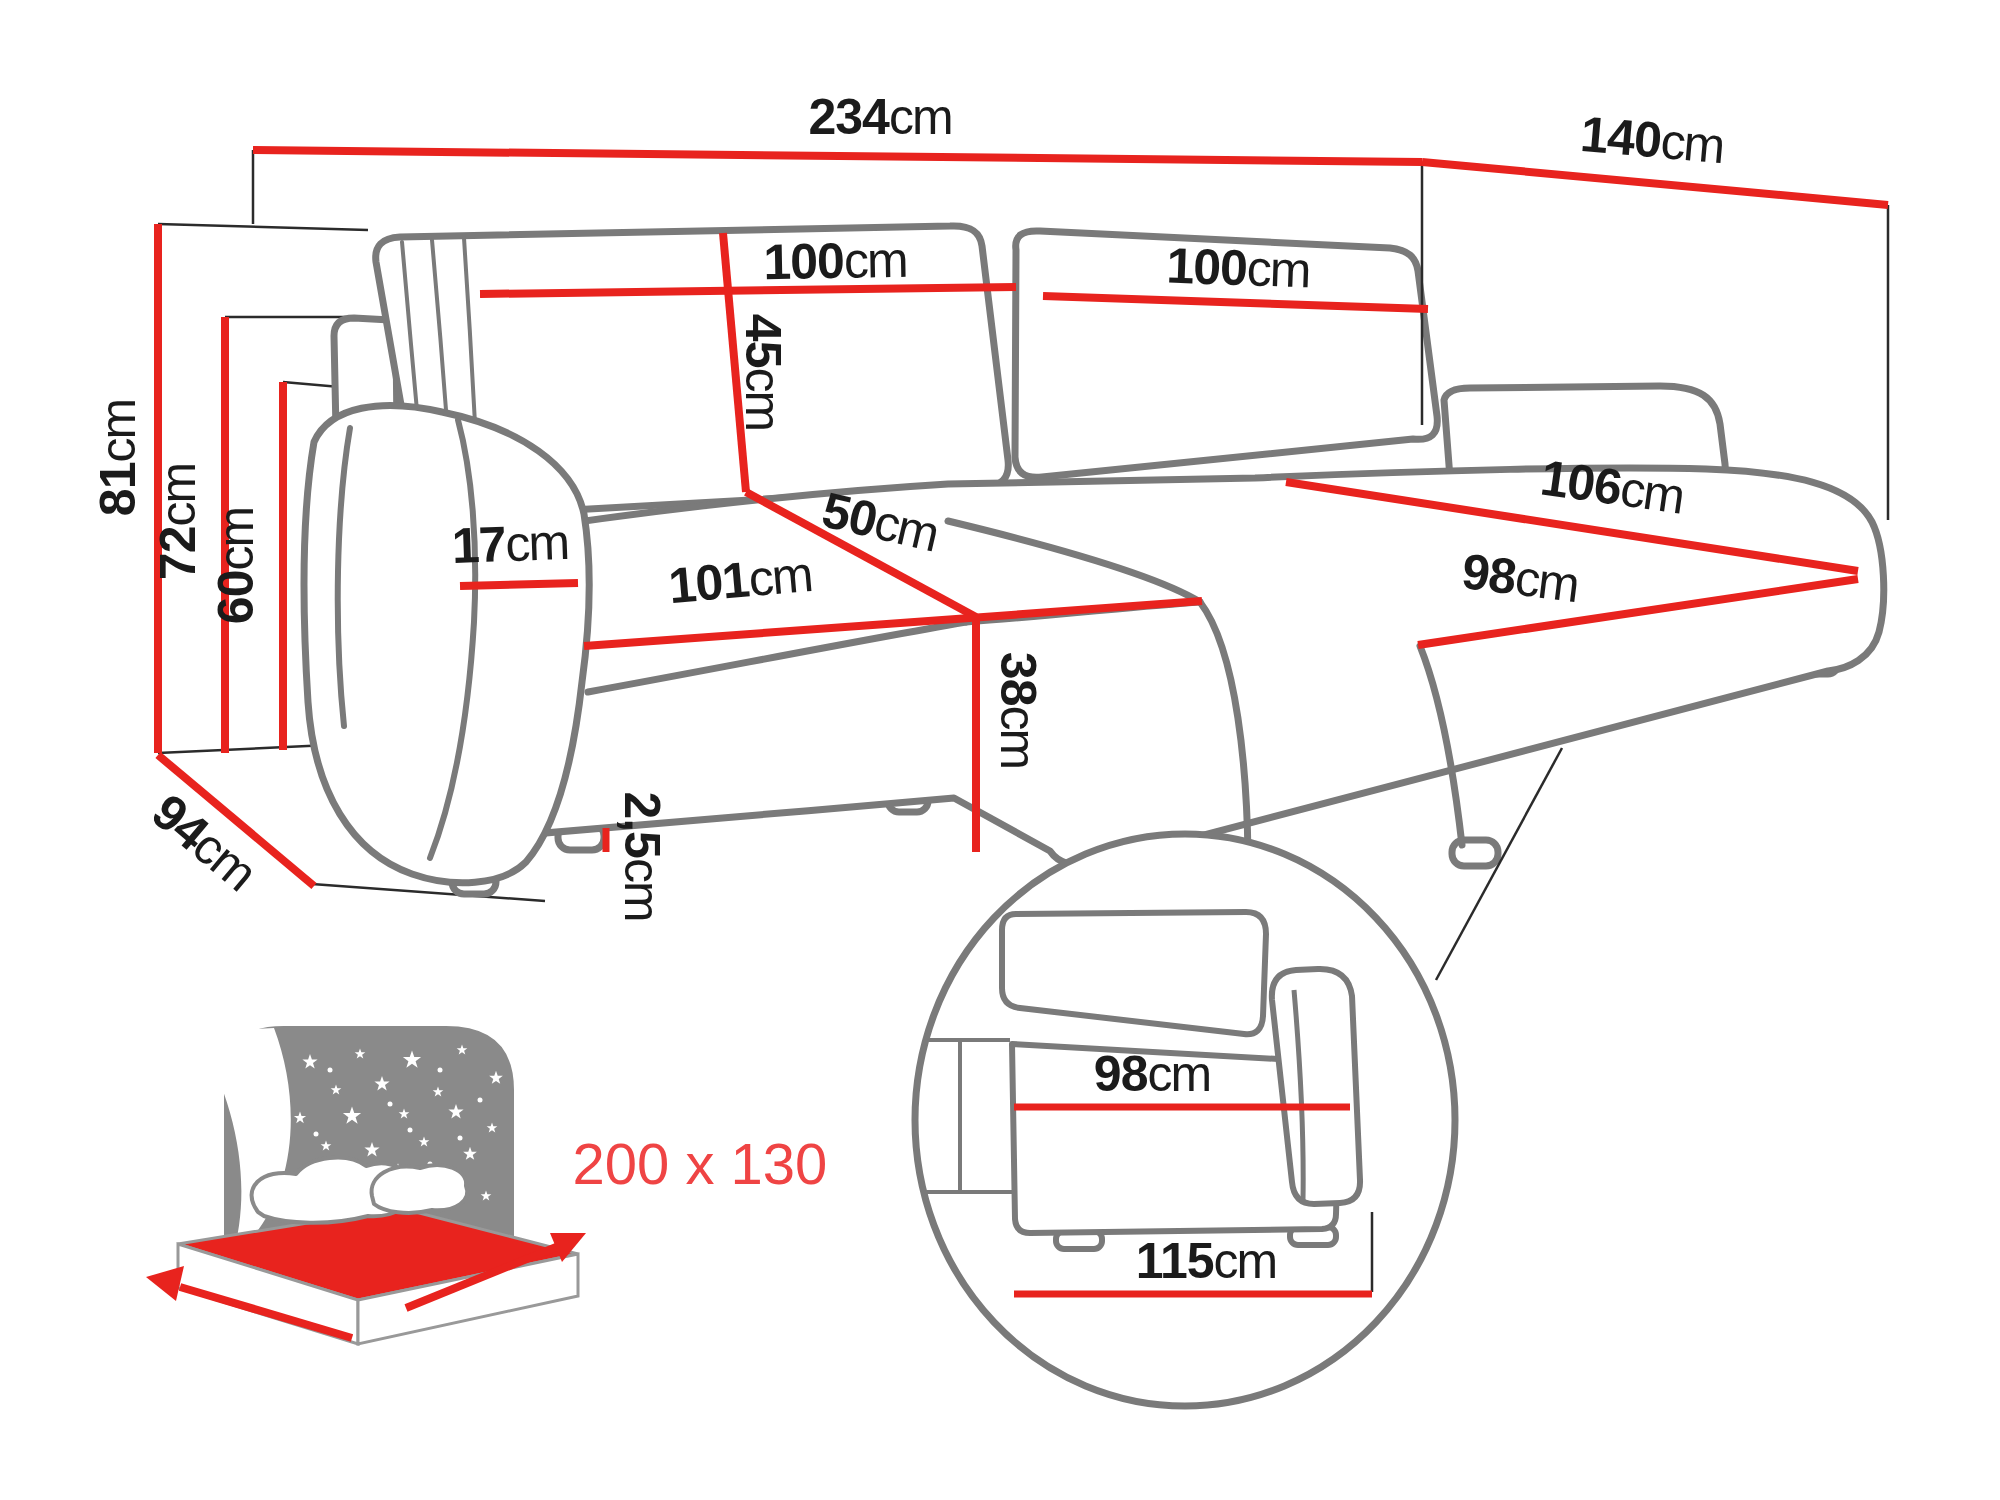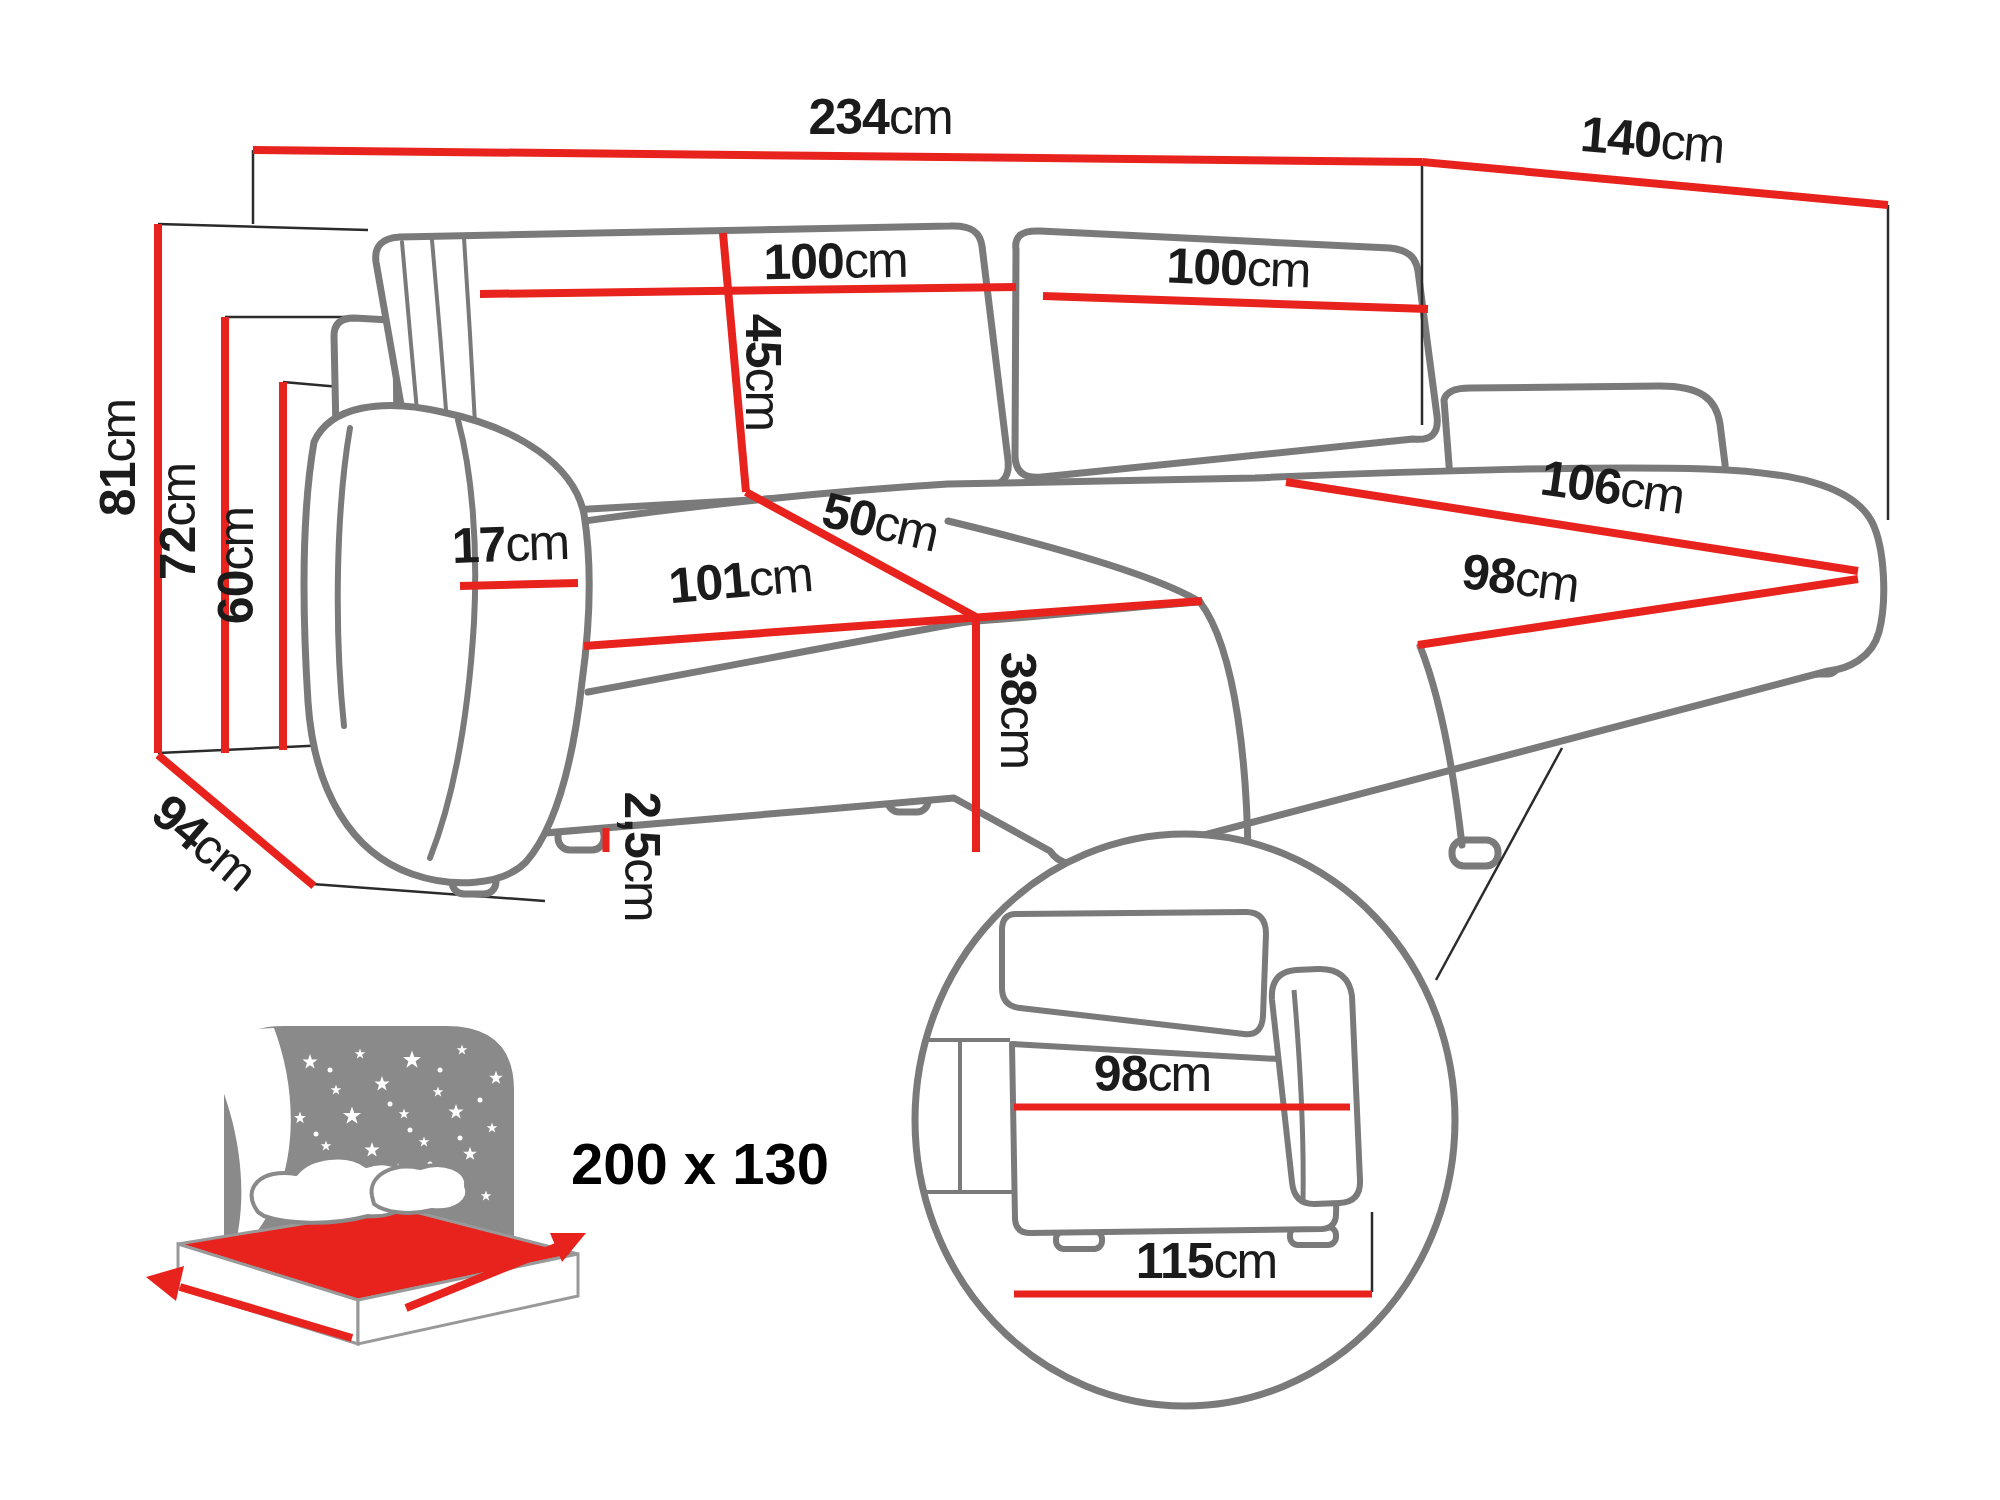--- a/index.html
+++ b/index.html
@@ -2,21 +2,21 @@
 <html><head>
 <meta charset="utf-8">
 <style>
   html,body{margin:0;padding:0;background:#ffffff;}
   .stage{position:relative;width:2000px;height:1500px;background:#fff;overflow:hidden;
          font-family:"Liberation Sans",sans-serif;}
   .stage svg{position:absolute;left:0;top:0;}
   .dim{position:absolute;white-space:nowrap;color:#1b1b1b;font-size:50px;font-weight:700;
        letter-spacing:-1px;transform:translate(-50%,-50%);line-height:1;}
   .dim .u{font-weight:400;letter-spacing:-2px;}
-  .bed-size{position:absolute;white-space:nowrap;color:#000000;font-size:58px;font-weight:700;
+  .bed-size{position:absolute;white-space:nowrap;color:#ef4444;font-size:58px;font-weight:400;
        transform:translate(-50%,-50%);line-height:1;}
 </style>
 </head>
 <body>
 
 <div class="stage">
 
 <svg width="2000" height="1500" viewBox="0 0 2000 1500">
   <defs>
     <path id="st" d="M0,-8 L1.9,-2.6 L7.6,-2.5 L3,1 L4.7,6.5 L0,3.2 L-4.7,6.5 L-3,1 L-7.6,-2.5 L-1.9,-2.6 Z" fill="#ffffff"></path>

